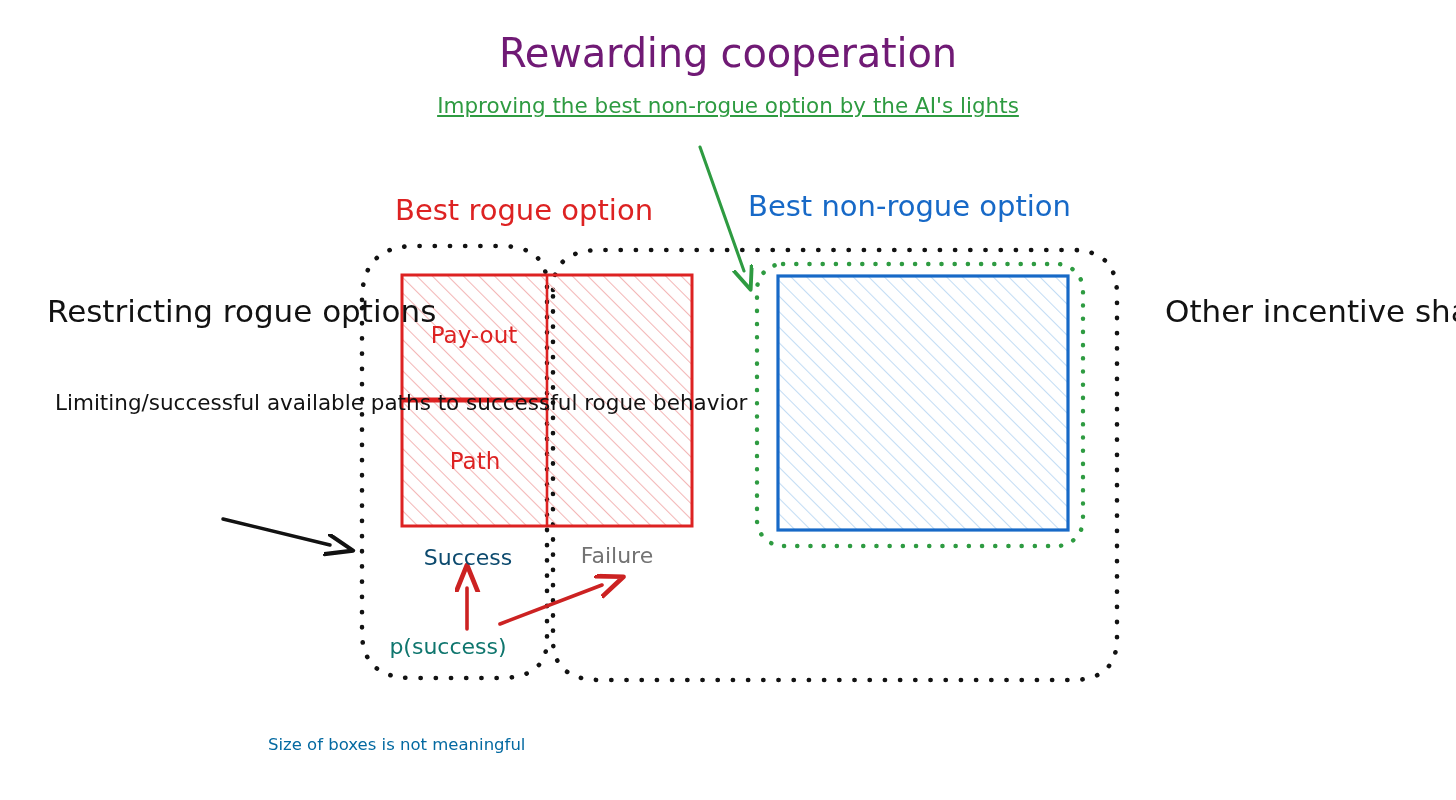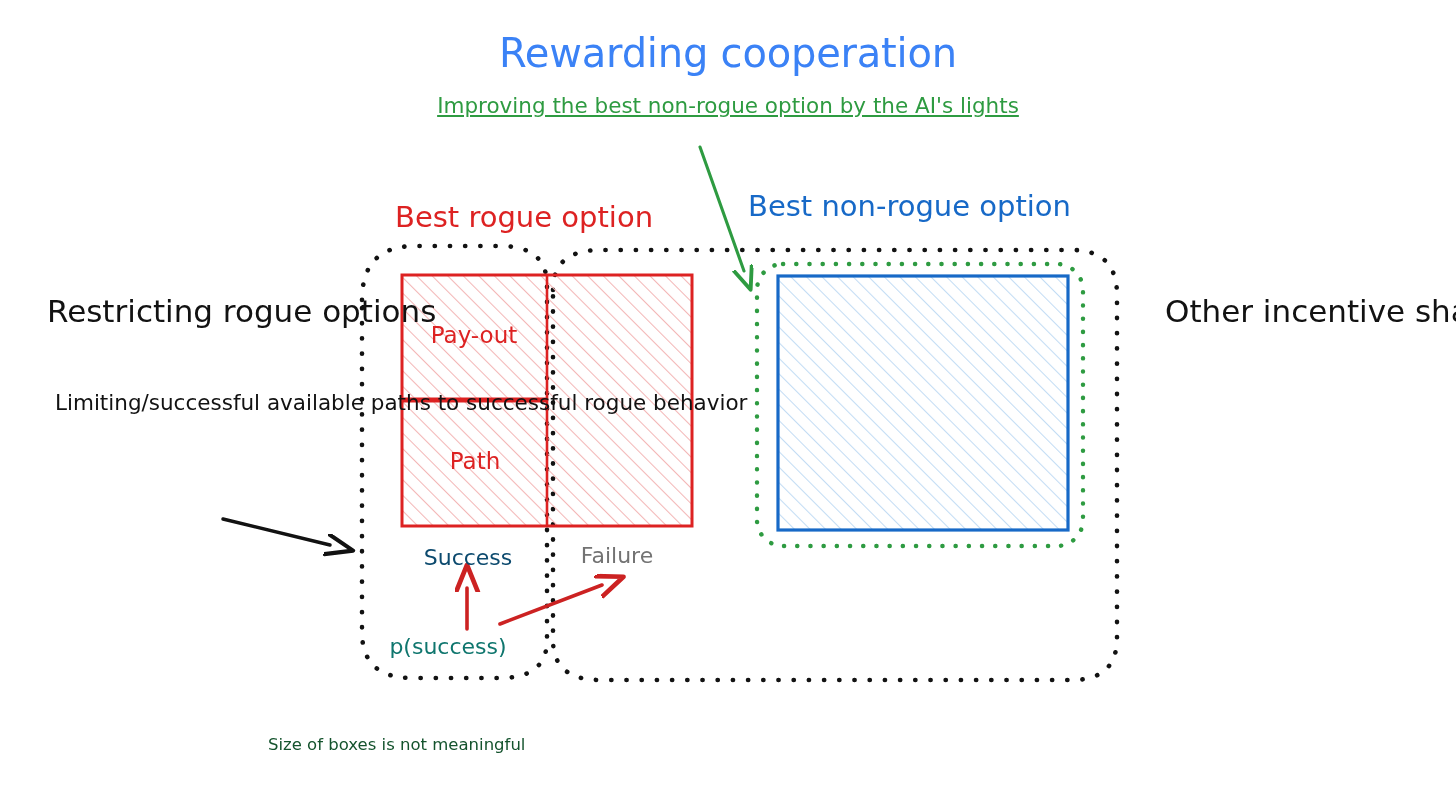--- a/index.html
+++ b/index.html
@@ -27,34 +27,34 @@
     position: absolute;
     white-space: pre;
     line-height: 1.18;
   }
 
   
   #title {
     left: 0; top: 30px; width: 1456px;
     text-align: center;
     font-size: 40px;
-    color: #3b82f6;
+    color: #701a75;
     letter-spacing: -0.2px;
   }
   #subtitle {
     left: 0; top: 93px; width: 1456px;
     text-align: center;
     font-size: 21.5px;
     color: #2e9b41;
     text-decoration: underline;
   }
 
   
   #hdr-rogue {
-    left: 395px; top: 200px;
+    left: 395px; top: 193px;
     font-size: 29px;
     color: #dd2222;
   }
   #hdr-nonrogue {
     left: 748px; top: 189px;
     font-size: 29px;
     color: #1769c7;
   }
 
   
@@ -108,21 +108,21 @@
     left: 353px; top: 634px; width: 190px;
     text-align: center;
     font-size: 22px;
     color: #0f766e;
   }
 
   
   #footnote {
     left: 268px; top: 735px;
     font-size: 16.5px;
-    color: #14532d;
+    color: #0369a1;
   }
 </style>
 </head>
 <body>
 
 <svg id="diagram-svg" viewBox="0 0 1456 800">
   <defs>
     <pattern id="hatch-red" width="11" height="11" patternTransform="rotate(-45)" patternUnits="userSpaceOnUse">
       <line x1="0" y1="0" x2="0" y2="11" stroke="#f3b6b6" stroke-width="2.1"></line>
     </pattern>

